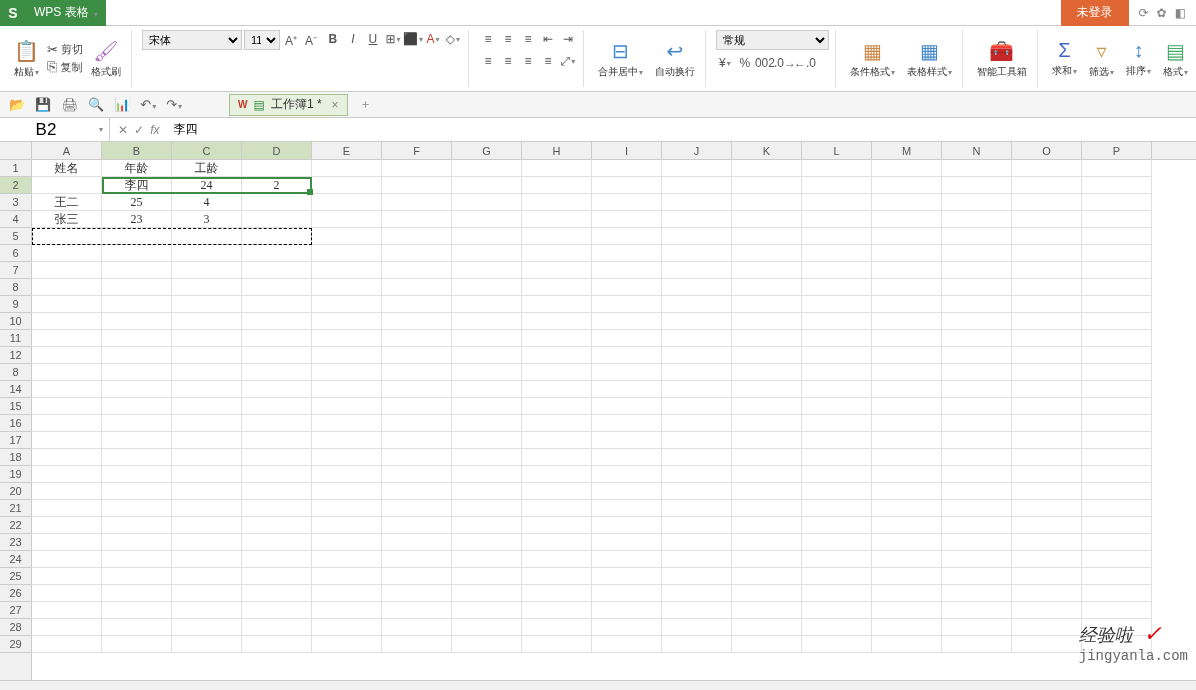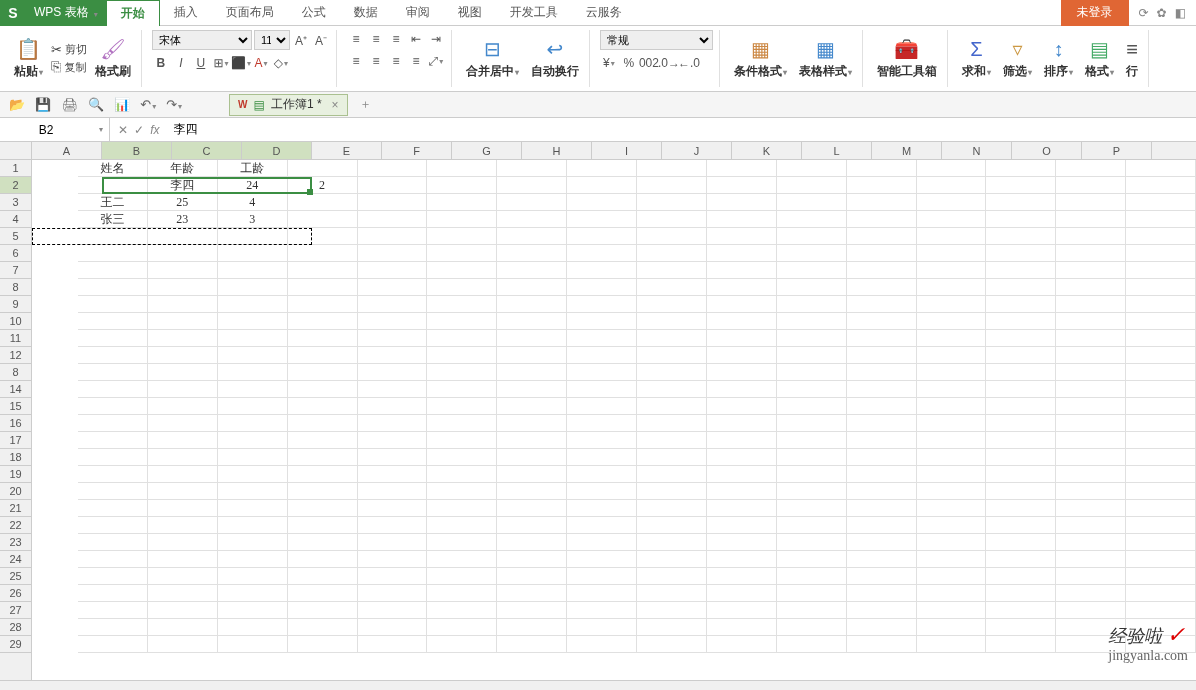--- a/index.html
+++ b/index.html
@@ -16,21 +16,21 @@
   .login-btn { background: #e06634; color: #fff; padding: 12px 16px; height: 26px; display: flex; align-items: center; }
   .win-icons { display: flex; gap: 8px; padding: 0 10px; color: #888; }
   .win-icons span { cursor: pointer; }
   
   
   .ribbon { display: flex; height: 66px; background: #fff; border-bottom: 1px solid #ccc; padding: 4px 4px; gap: 4px; overflow:hidden; }
   .group { display: flex; flex-direction: column; align-items: center; padding: 0 6px; border-right: 1px solid #e0e0e0; }
   .group-content { display: flex; gap: 4px; height: 60px; align-items: center; }
   .big-btn { display: flex; flex-direction: column; align-items: center; gap: 2px; cursor: pointer; padding: 2px 4px; }
   .big-btn .ico { font-size: 20px; color: #555; }
-  .big-btn .lbl { font-size: 12px; color: #333; white-space: nowrap; font-weight: bold; }
+  .big-btn .lbl { font-size: 10px; color: #333; white-space: nowrap; }
   .small-btns { display: flex; flex-direction: column; gap: 2px; }
   .small-btn { display: flex; align-items: center; gap: 3px; cursor: pointer; font-size: 11px; color: #444; white-space:nowrap; }
   .small-btn .ico { font-size: 13px; }
   .font-row { display: flex; gap: 2px; align-items: center; }
   .font-select { border:1px solid #ccc; height: 20px; font-size:11px; padding: 0 2px; }
   .font-name { width: 100px; }
   .font-size { width: 36px; }
   .icon-btn { width: 18px; height: 18px; display:flex; align-items:center; justify-content:center; cursor:pointer; color:#555; font-size:12px; }
   .dropdown-caret::after { content:"▾"; font-size:8px; margin-left:1px; color:#888; }
   
@@ -38,70 +38,59 @@
   .qa-bar { height: 26px; background: #f5f5f5; display: flex; align-items: center; padding: 0 6px; gap: 4px; border-bottom: 1px solid #ccc; }
   .qa-icon { font-size: 13px; cursor: pointer; color: #666; padding: 0 3px; }
   .doc-tab { display: flex; align-items: center; background: #e8f0e0; border:1px solid #aac090; height: 22px; padding: 0 8px; margin-left: 40px; gap:6px; }
   .doc-tab .wps-ico { color:#c0392b; font-weight:bold; font-size:10px; }
   .doc-close { cursor: pointer; color:#888; margin-left: 4px; }
   .add-tab { margin-left: 8px; color: #888; cursor:pointer; }
   
   
   .formula-bar { height: 24px; display: flex; align-items: center; border-bottom: 1px solid #ccc; }
   .name-box { width: 110px; border-right:1px solid #ccc; padding: 0 6px; height: 24px; display:flex; align-items:center; justify-content:space-between; }
-  .name-box input { border:none; width: 80px; font-size:12px; text-align:center; }
+  .name-box input { border:none; width: 80px; font-size:17px; text-align:center; }
   .fx-icons { display:flex; gap:6px; padding: 0 8px; color:#888; }
   .fx-icons span { cursor:pointer; }
   .formula-input { flex:1; padding: 0 6px; }
   .formula-input input { border:none; width:100%; font-size:12px; }
   
   
   .sheet-area { position: relative; height: calc(690px - 26px - 66px - 26px - 24px - 10px); overflow:hidden; }
   .corner { position:absolute; left:0; top:0; width:32px; height:18px; background:#f0f0f0; border-right:1px solid #ccc; border-bottom:1px solid #ccc; }
   .col-headers { position:absolute; left:32px; top:0; right:0; height:18px; display:flex; background:#f0f0f0; border-bottom:1px solid #ccc; }
   .col-h { width:70px; text-align:center; border-right:1px solid #ccc; font-size:11px; color:#555; line-height:18px; }
   .col-h.sel { background:#d0e0c0; }
   .row-headers { position:absolute; left:0; top:18px; width:32px; bottom:0; background:#f0f0f0; border-right:1px solid #ccc; }
   .row-h { height:17px; text-align:center; border-bottom:1px solid #ccc; font-size:11px; color:#555; line-height:17px; }
   .row-h.sel { background:#d0e0c0; }
   .grid { position:absolute; left:32px; top:18px; right:0; bottom:0; }
-  .grid-row { display:flex; height:17px;padding-left:46px; }
+  .grid-row { display:flex; height:17px; }
   .cell { width:70px; height:17px; border-right:1px solid #e0e0e0; border-bottom:1px solid #e0e0e0; text-align:center; font-size:12px; line-height:17px; font-family: SimSun, serif; overflow:hidden; }
   
   
   .sel-range { position:absolute; border:2px solid #3b8e43; pointer-events:none; }
   .sel-handle { position:absolute; width:6px; height:6px; background:#3b8e43; right:-3px; bottom:-3px; }
   .cut-range { position:absolute; border:1px dashed #000; pointer-events:none; }
   
-  .watermark { position:absolute; right:8px; bottom:16px; font-family: Liberation Serif, serif; color:#333; font-size:18px; font-style:italic; text-shadow:1px 1px 2px #fff; }
+  .watermark { position:absolute; right:8px; bottom:16px; font-family: Liberation Mono, monospace; color:#333; font-size:18px; font-style:italic; text-shadow:1px 1px 2px #fff; }
   .watermark .check { color:#d00; font-size:22px; }
   .watermark .sub { font-size:14px; display:block; color:#666; text-align:right; font-style:normal; }
   
   .bottom-bar { position:absolute; bottom:0; left:0; right:0; height:10px; background:#f0f0f0; border-top:1px solid #ccc; }
 </style>
 </head>
 <body>
 
 <div class="title-bar">
   <div class="logo-badge">S</div>
   <div class="app-name">
     <span>WPS 表格</span>
     <span class="dropdown-caret" style="margin-left:4px;"></span>
   </div>
-  <div class="menu-tabs" id="menu-tabs">
-      <div class="menu-tab active">开始</div>
-      <div class="menu-tab">插入</div>
-      <div class="menu-tab">页面布局</div>
-      <div class="menu-tab">公式</div>
-      <div class="menu-tab">数据</div>
-      <div class="menu-tab">审阅</div>
-      <div class="menu-tab">视图</div>
-      <div class="menu-tab">开发工具</div>
-      <div class="menu-tab">云服务</div>
-    </div>
   <div class="spacer"></div>
   <div class="login-btn">未登录</div>
   <div class="win-icons">
     <span>⟳</span>
     <span>✿</span>
     <span>◧</span>
   </div>
 </div>
 
 <div class="ribbon">
@@ -123,21 +112,21 @@
           </div>
       </div>
       <div class="big-btn">
         <span class="ico" style="color:#b070c0;">🖌</span>
         <span class="lbl">格式刷</span>
       </div>
     </div>
   </div>
 
   <div class="group">
-    <div class="group-content" style="flex-direction:column; gap:4px; align-items:flex-start;">
+    <div class="group-content" style="flex-direction:row; gap:4px; align-items:flex-start;">
       <div class="font-row">
         <select class="font-select font-name"><option>宋体</option></select>
         <select class="font-select font-size"><option>11</option></select>
         <span class="icon-btn">A⁺</span>
         <span class="icon-btn">A⁻</span>
       </div>
       <div class="font-row">
         <span class="icon-btn">
             <b>B</b>
           </span>

